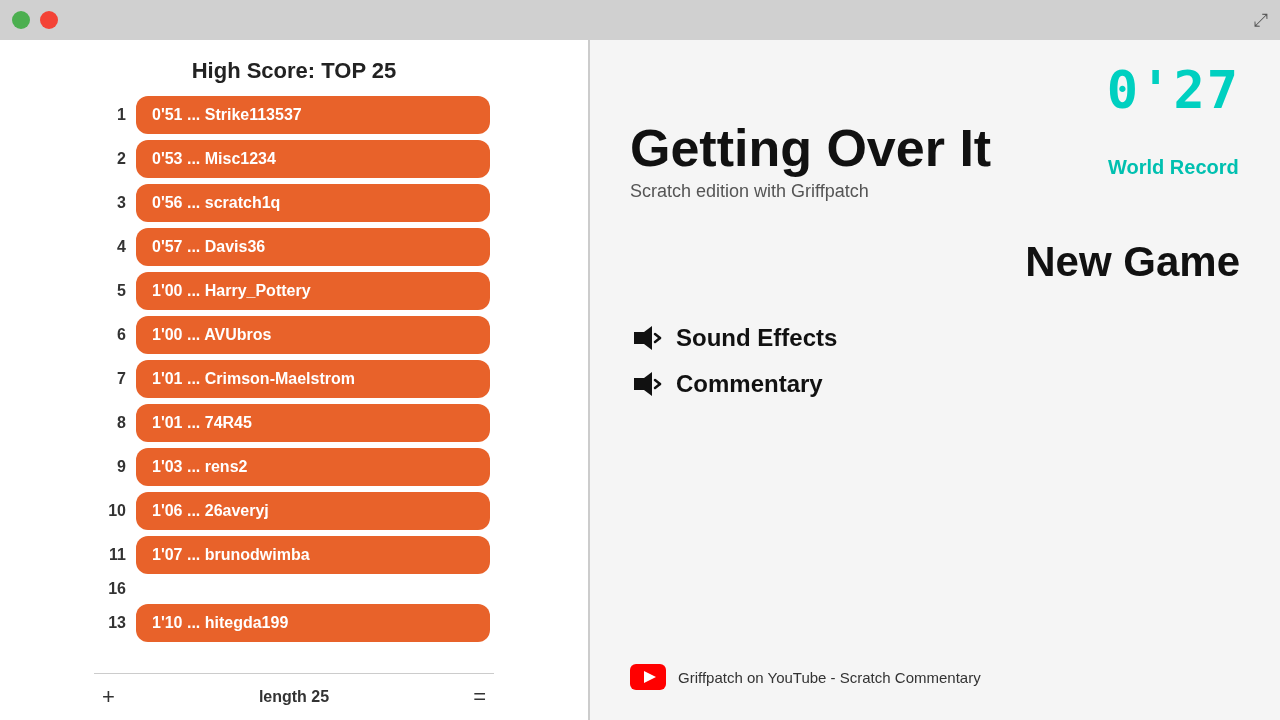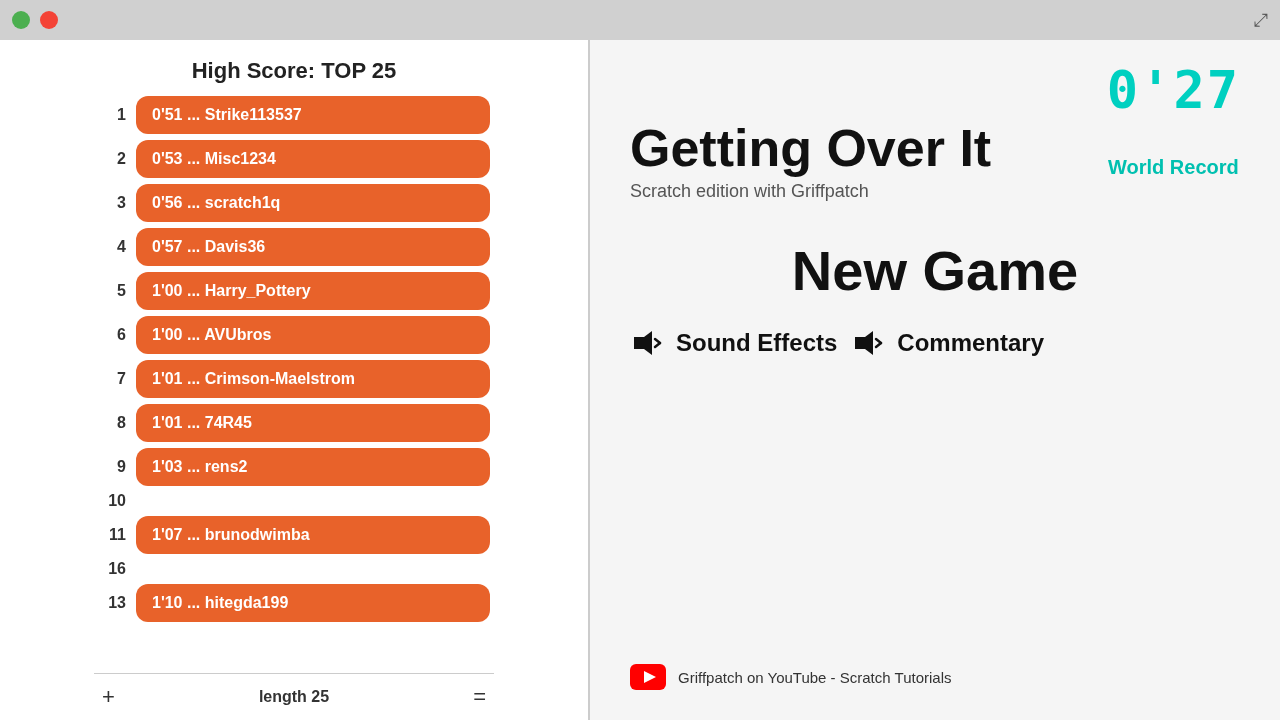--- a/index.html
+++ b/index.html
@@ -191,35 +191,35 @@
 
     .game-subtitle {
       font-size: 18px;
       color: #555;
       margin-top: 4px;
     }
 
     
     .new-game-btn {
       margin-top: 36px;
-      font-size: 56px;
+      font-size: 42px;
       font-weight: 900;
       color: #111;
       background: none;
       border: none;
       cursor: pointer;
-      text-align: center;
+      text-align: right;
       padding: 0;
     }
 
     
     .sound-options {
-      margin-top: 24px;
-      display: flex;
-      flex-direction: row;
+      margin-top: 36px;
+      display: flex;
+      flex-direction: column;
       gap: 14px;
     }
 
     .sound-option {
       display: flex;
       align-items: center;
       gap: 14px;
       cursor: pointer;
     }
 
@@ -302,20 +302,21 @@
           <div class="leaderboard-item">
             <span class="leaderboard-rank">8</span>
             <button class="leaderboard-btn">1'01 ... 74R45</button>
           </div>
           <div class="leaderboard-item">
             <span class="leaderboard-rank">9</span>
             <button class="leaderboard-btn">1'03 ... rens2</button>
           </div>
           <div class="leaderboard-item">
             <span class="leaderboard-rank">10</span>
+            <button class="leaderboard-btn">1'06 ... 26averyj</button>
           </div>
           <div class="leaderboard-item">
             <span class="leaderboard-rank">11</span>
             <button class="leaderboard-btn">1'07 ... brunodwimba</button>
           </div>
           <div class="leaderboard-item">
             <span class="leaderboard-rank">16</span>
           </div>
           <div class="leaderboard-item">
             <span class="leaderboard-rank">13</span>
@@ -359,16 +360,16 @@
         </svg>
         <span class="sound-label">Commentary</span>
       </div>
     </div>
 
     <div class="youtube-link">
       <svg class="youtube-icon" viewBox="0 0 36 26" fill="none" xmlns="http://www.w3.org/2000/svg">
         <rect width="36" height="26" rx="6" fill="#FF0000"></rect>
         <polygon points="14,7 14,19 26,13" fill="white"></polygon>
       </svg>
-      <span class="youtube-text">Griffpatch on YouTube - Scratch Tutorials</span>
+      <span class="youtube-text">Griffpatch on YouTube - Scratch Commentary</span>
     </div>
   </div>
 </div>
 
 </body></html>

